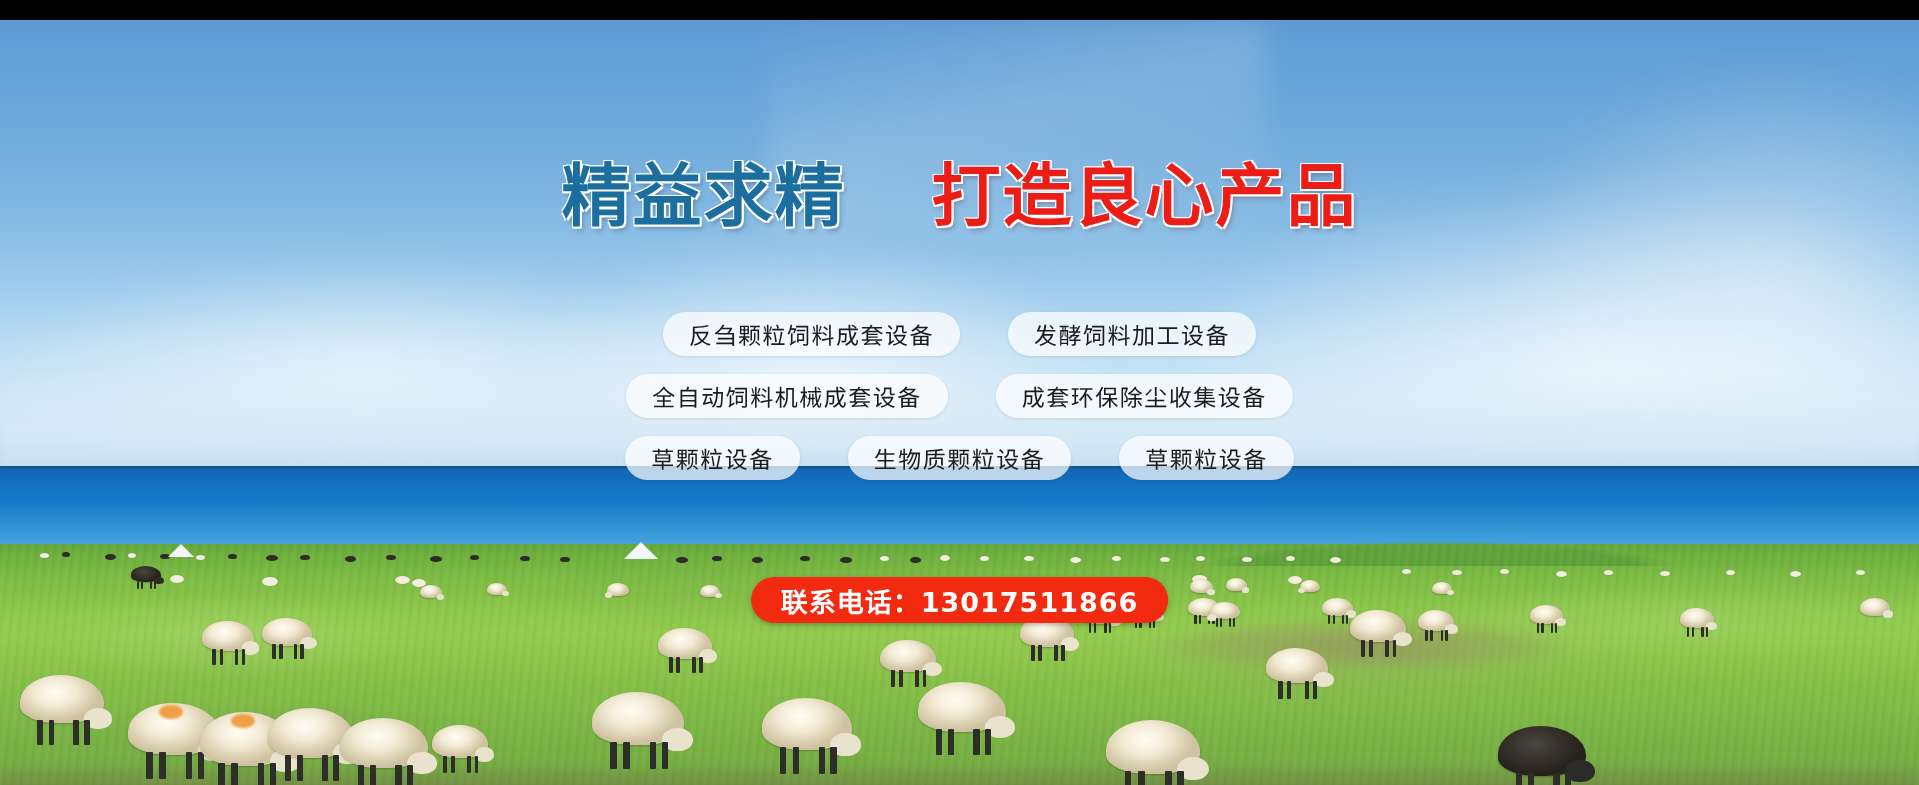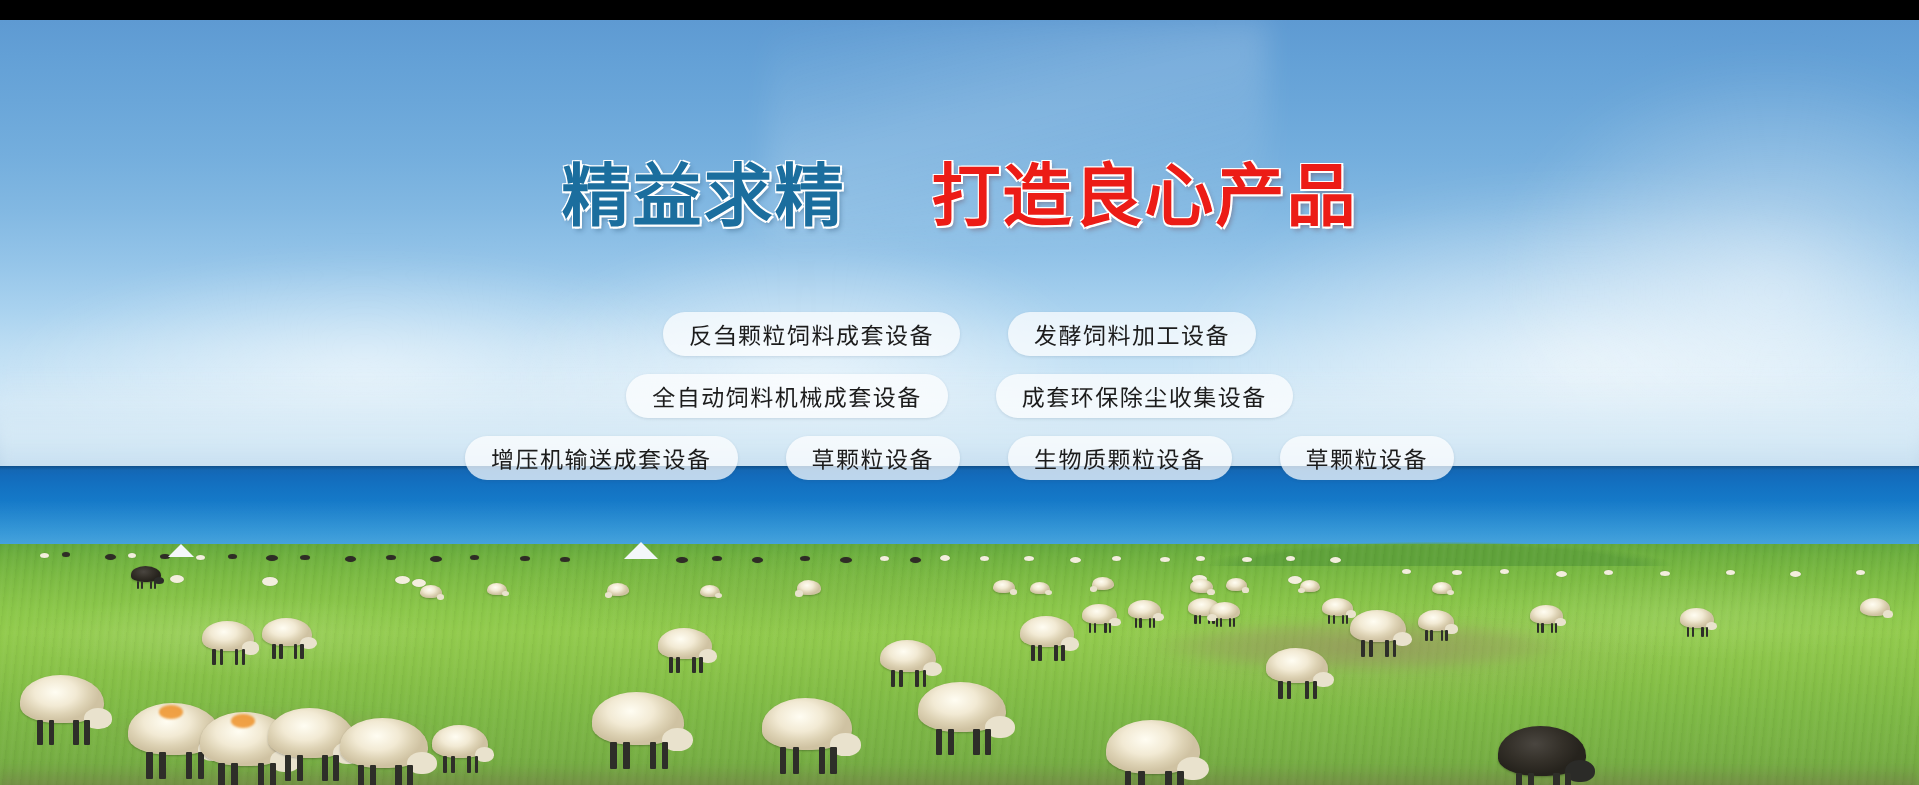--- a/index.html
+++ b/index.html
@@ -633,22 +633,22 @@
       <div class="pill">反刍颗粒饲料成套设备</div>
       <div class="pill">发酵饲料加工设备</div>
     </div>
 
     <div class="pill-row">
       <div class="pill">全自动饲料机械成套设备</div>
       <div class="pill">成套环保除尘收集设备</div>
     </div>
 
     <div class="pill-row">
-      <div class="pill">增压机输送成套设备</div>
       <div class="pill">草颗粒设备</div>
       <div class="pill">生物质颗粒设备</div>
       <div class="pill">草颗粒设备</div>
     </div>
 
   </div>
 
+  <div class="phone-bar">联系电话：13017511866</div>
 
 </div>
 
 </body></html>

